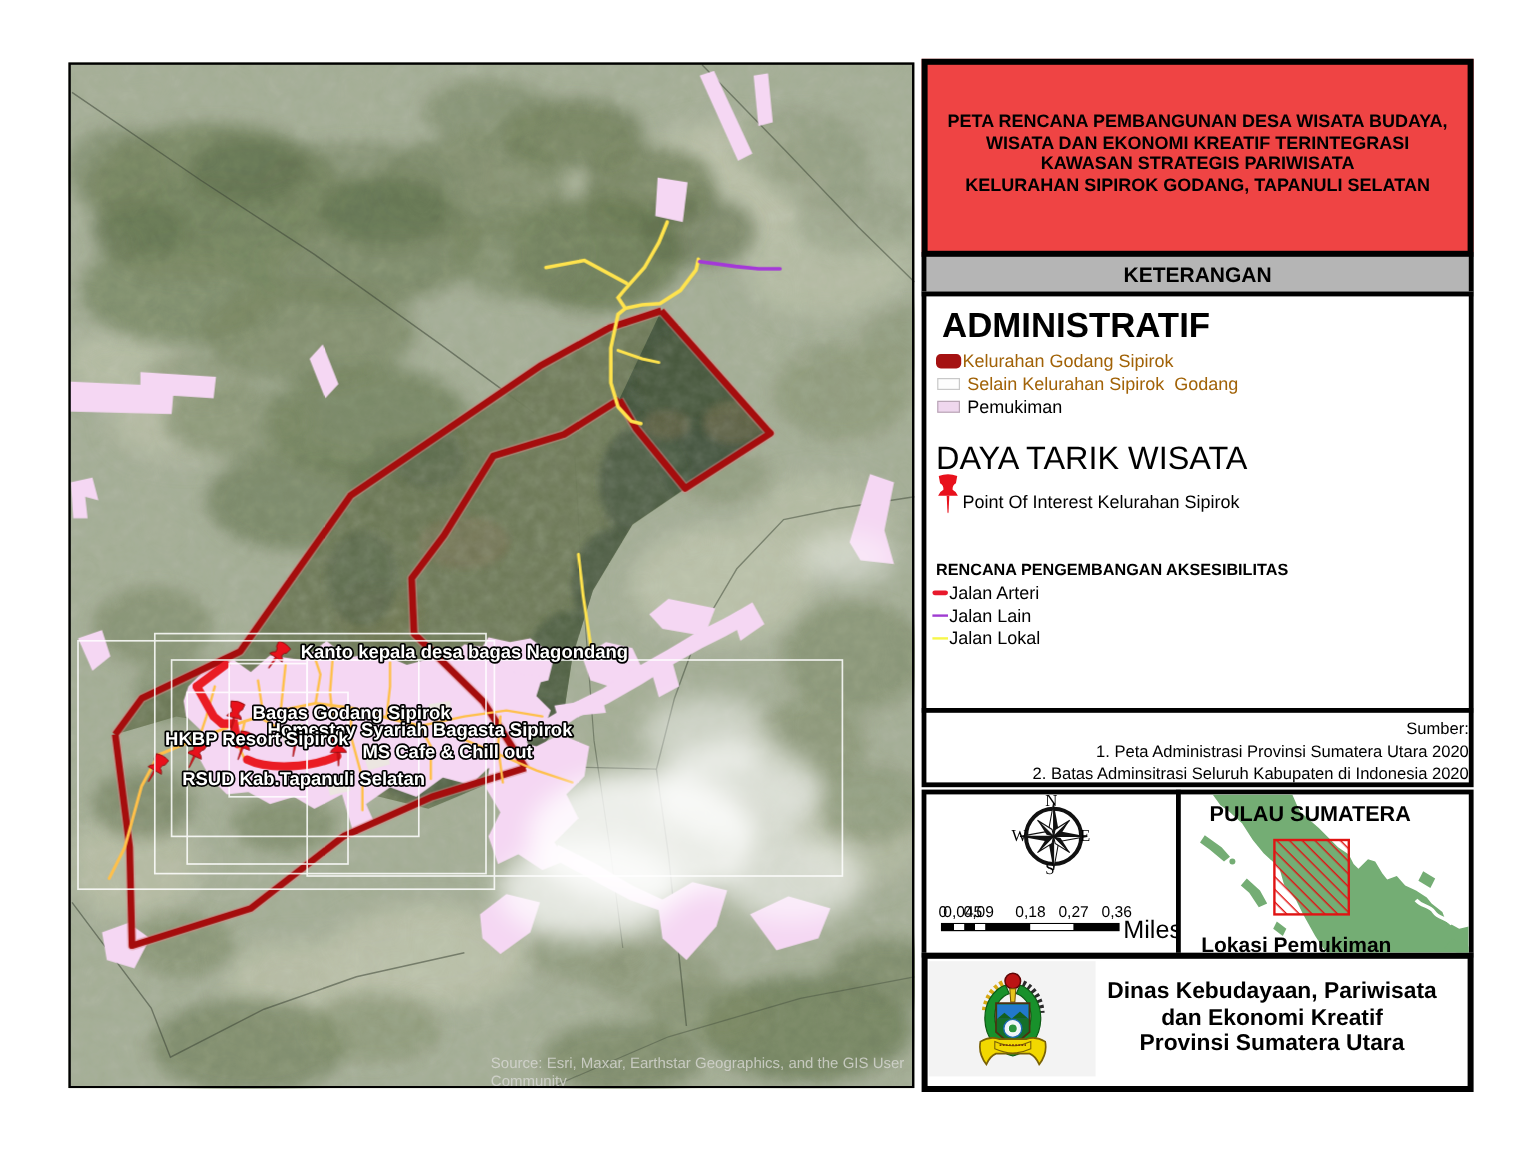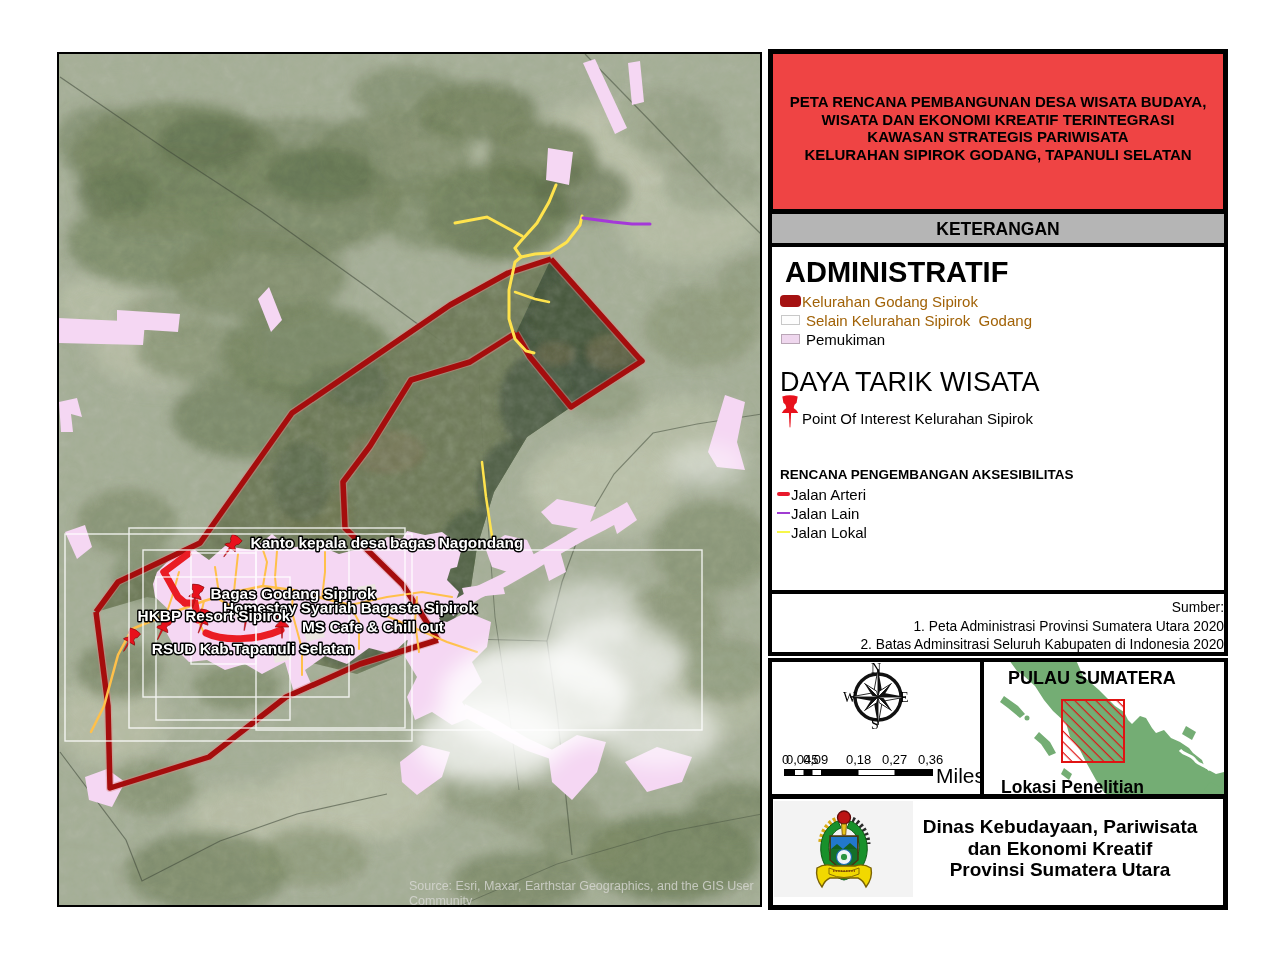--- a/index.html
+++ b/index.html
@@ -436,21 +436,21 @@
           <rect width="7.5" height="7.5" fill="none"></rect>
           <line x1="0" y1="0" x2="0" y2="7.5" stroke="#e01313" stroke-width="2.4"></line>
         </pattern>
       </defs>
       <rect x="78" y="38" width="62" height="62" fill="url(#hatch)" stroke="#e01313" stroke-width="2"></rect>
     </g>
   </svg>
   
   <div class="abs" style="left:24px;top:6px;font-weight:bold;font-size:18px;color:#000;">PULAU SUMATERA</div>
   
-  <div class="abs" style="left:17px;top:115px;font-weight:bold;font-size:17.5px;color:#000;">Lokasi Penelitian</div>
+  <div class="abs" style="left:17px;top:115px;font-weight:bold;font-size:17.5px;color:#000;">Lokasi Pemukiman</div>
 </div>
 
 <div class="abs" style="left:768px;top:794px;width:460px;height:116px;border:5px solid #000;background:#fff;">
 
   <div class="abs" style="left:1px;top:2px;width:139px;height:96px;background:#f3f3f3;"></div>
 
   <svg class="abs" style="left:40px;top:9px;" width="62" height="83" viewBox="0 0 62 83" xmlns="http://www.w3.org/2000/svg">
     <path d="M8,34 A24 28 0 0 1 28,10" fill="none" stroke="#d7a913" stroke-width="5.5" stroke-dasharray="2.8,2.2"></path>
     <path d="M35,10 A24 28 0 0 1 55,36" fill="none" stroke="#2b2b2b" stroke-width="5" stroke-dasharray="2.4,2.4"></path>
     <path d="M12,24 C6,34 6,50 14,60 C21,69 27,71 31,72 C35,71 41,69 48,60 C56,50 56,34 50,24 C46,18 41,14 37,13 L34,20 C40,22 45,28 46,36 C47,46 43,55 31,61 C19,55 15,46 16,36 C17,28 22,22 28,20 L25,13 C21,14 16,18 12,24 Z" fill="#18912b" stroke="#0d5a14" stroke-width="1"></path>

